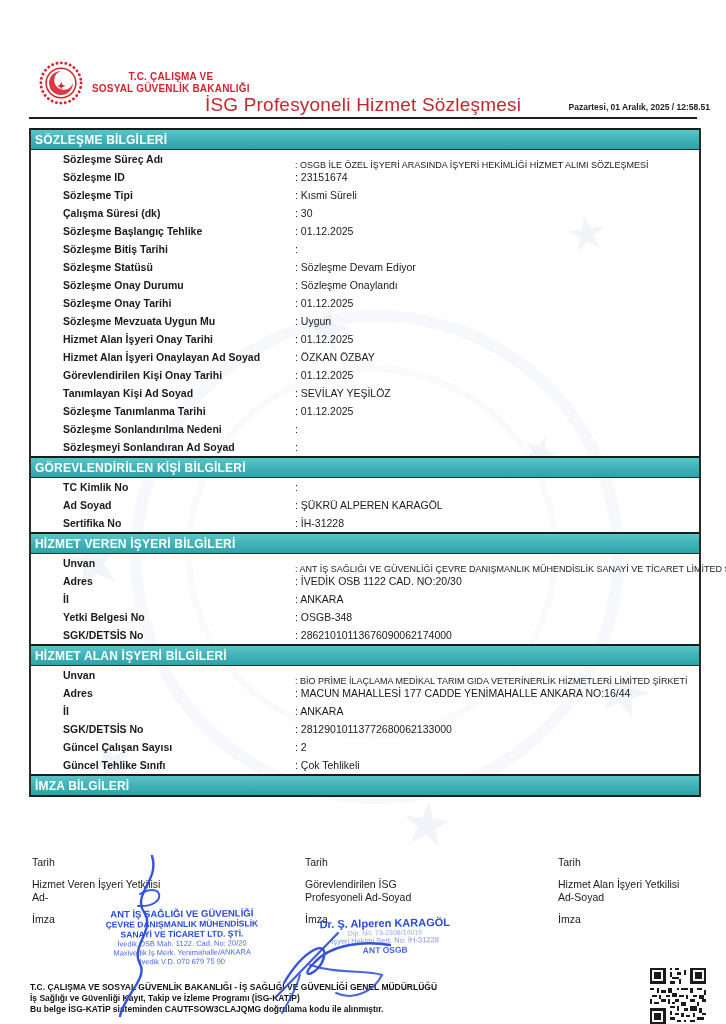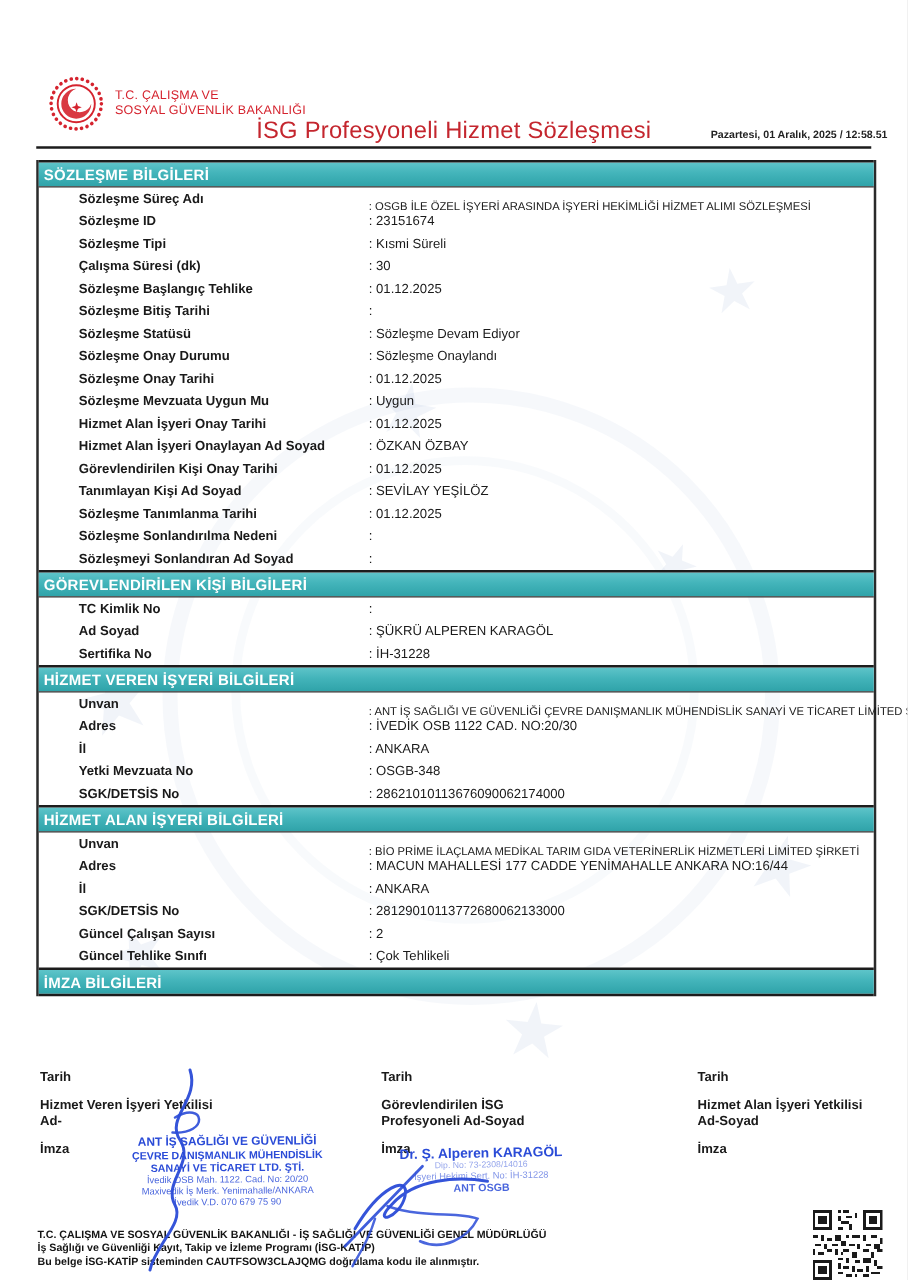--- a/index.html
+++ b/index.html
@@ -12,40 +12,40 @@
   
   .wm{position:absolute;pointer-events:none;z-index:0;}
   .wm-ring{left:130px;top:310px;width:470px;height:470px;border-radius:50%;
     border:12px solid rgba(125,158,198,0.07);}
   .wm-ring2{left:185px;top:365px;width:360px;height:360px;border-radius:50%;
     border:7px solid rgba(125,158,198,0.055);}
   .wm-star{color:rgba(118,150,192,0.10);line-height:1;user-select:none;}
   
   .hdr{position:absolute;left:0;top:0;width:100%;z-index:2;}
   .logo-wrap{position:absolute;left:38px;top:60px;display:flex;align-items:center;gap:8px;}
-  .ministry{color:#d5232e;font-weight:normal;font-size:10px;line-height:1.25;letter-spacing:.2px;}
+  .ministry{color:#d5232e;font-weight:bold;font-size:10px;line-height:1.25;letter-spacing:.2px;text-align:center;}
   .title{position:absolute;left:0;top:94px;width:100%;text-align:center;
     color:#c4262e;font-size:19px;letter-spacing:.2px;}
   .datetime{position:absolute;right:16px;top:102px;font-size:8.5px;font-weight:bold;color:#222;}
   .title-rule{position:absolute;left:29px;top:117px;width:668px;height:2px;background:#1c1c1c;}
   
   .doc-table{position:absolute;left:29px;top:128px;width:668px;z-index:2;
     border-left:2px solid #2a2a2a;border-right:2px solid #2a2a2a;background:transparent;}
   .sec-bar{height:19px;display:flex;align-items:center;padding:0 4px;
     background:linear-gradient(180deg,#5ec4c9 0%,#43b4ba 45%,#2fa3a9 100%);
     border-top:2px solid #1c1c1c;border-bottom:1px solid #2e2e2e;
     color:#ffffff;font-size:12px;font-weight:700;letter-spacing:.2px;}
   .sec-bar.last{border-bottom:2px solid #1c1c1c;}
   .row{height:18px;display:flex;align-items:center;padding-left:4px;}
   .lab{flex:0 0 232px;font-weight:bold;font-size:10.5px;white-space:nowrap;padding-left:28px;}
   .val{font-size:10.5px;white-space:nowrap;}
   .val::before{content:": ";}
   .val.small{font-size:9px;margin-top:12px;}
   
-  .sig{position:absolute;top:856px;font-size:10.5px;font-weight:bold;z-index:3;line-height:1.25;}
+  .sig{position:absolute;top:856px;font-size:10.5px;font-weight:normal;z-index:3;line-height:1.25;}
   .sig .slot{margin-top:9px;}
   .sig-c1{left:32px;width:250px;}
   .sig-c2{left:305px;width:240px;}
   .sig-c3{left:558px;width:160px;}
   .stamp{position:absolute;color:#2a4bd7;text-align:center;z-index:3;}
   .stamp1{left:62px;top:908px;width:240px;transform:rotate(-.5deg);}
   .stamp1 .l1{font-weight:bold;font-size:9.5px;}
   .stamp1 .l2{font-weight:bold;font-size:8.5px;}
   .stamp1 .l3{font-weight:bold;font-size:8.5px;}
   .stamp1 .sm{font-size:7.5px;opacity:.85;}
@@ -186,21 +186,21 @@
       </div>
     <div class="row">
         <span class="lab">Adres</span>
         <span class="val">İVEDİK OSB 1122 CAD. NO:20/30</span>
       </div>
     <div class="row">
         <span class="lab">İl</span>
         <span class="val">ANKARA</span>
       </div>
     <div class="row">
-        <span class="lab">Yetki Mevzuata No</span>
+        <span class="lab">Yetki Belgesi No</span>
         <span class="val">OSGB-348</span>
       </div>
     <div class="row">
         <span class="lab">SGK/DETSİS No</span>
         <span class="val">28621010113676090062174000</span>
       </div>
 
     <div class="sec-bar">HİZMET ALAN İŞYERİ BİLGİLERİ</div>
     <div class="row">
         <span class="lab">Unvan</span>

